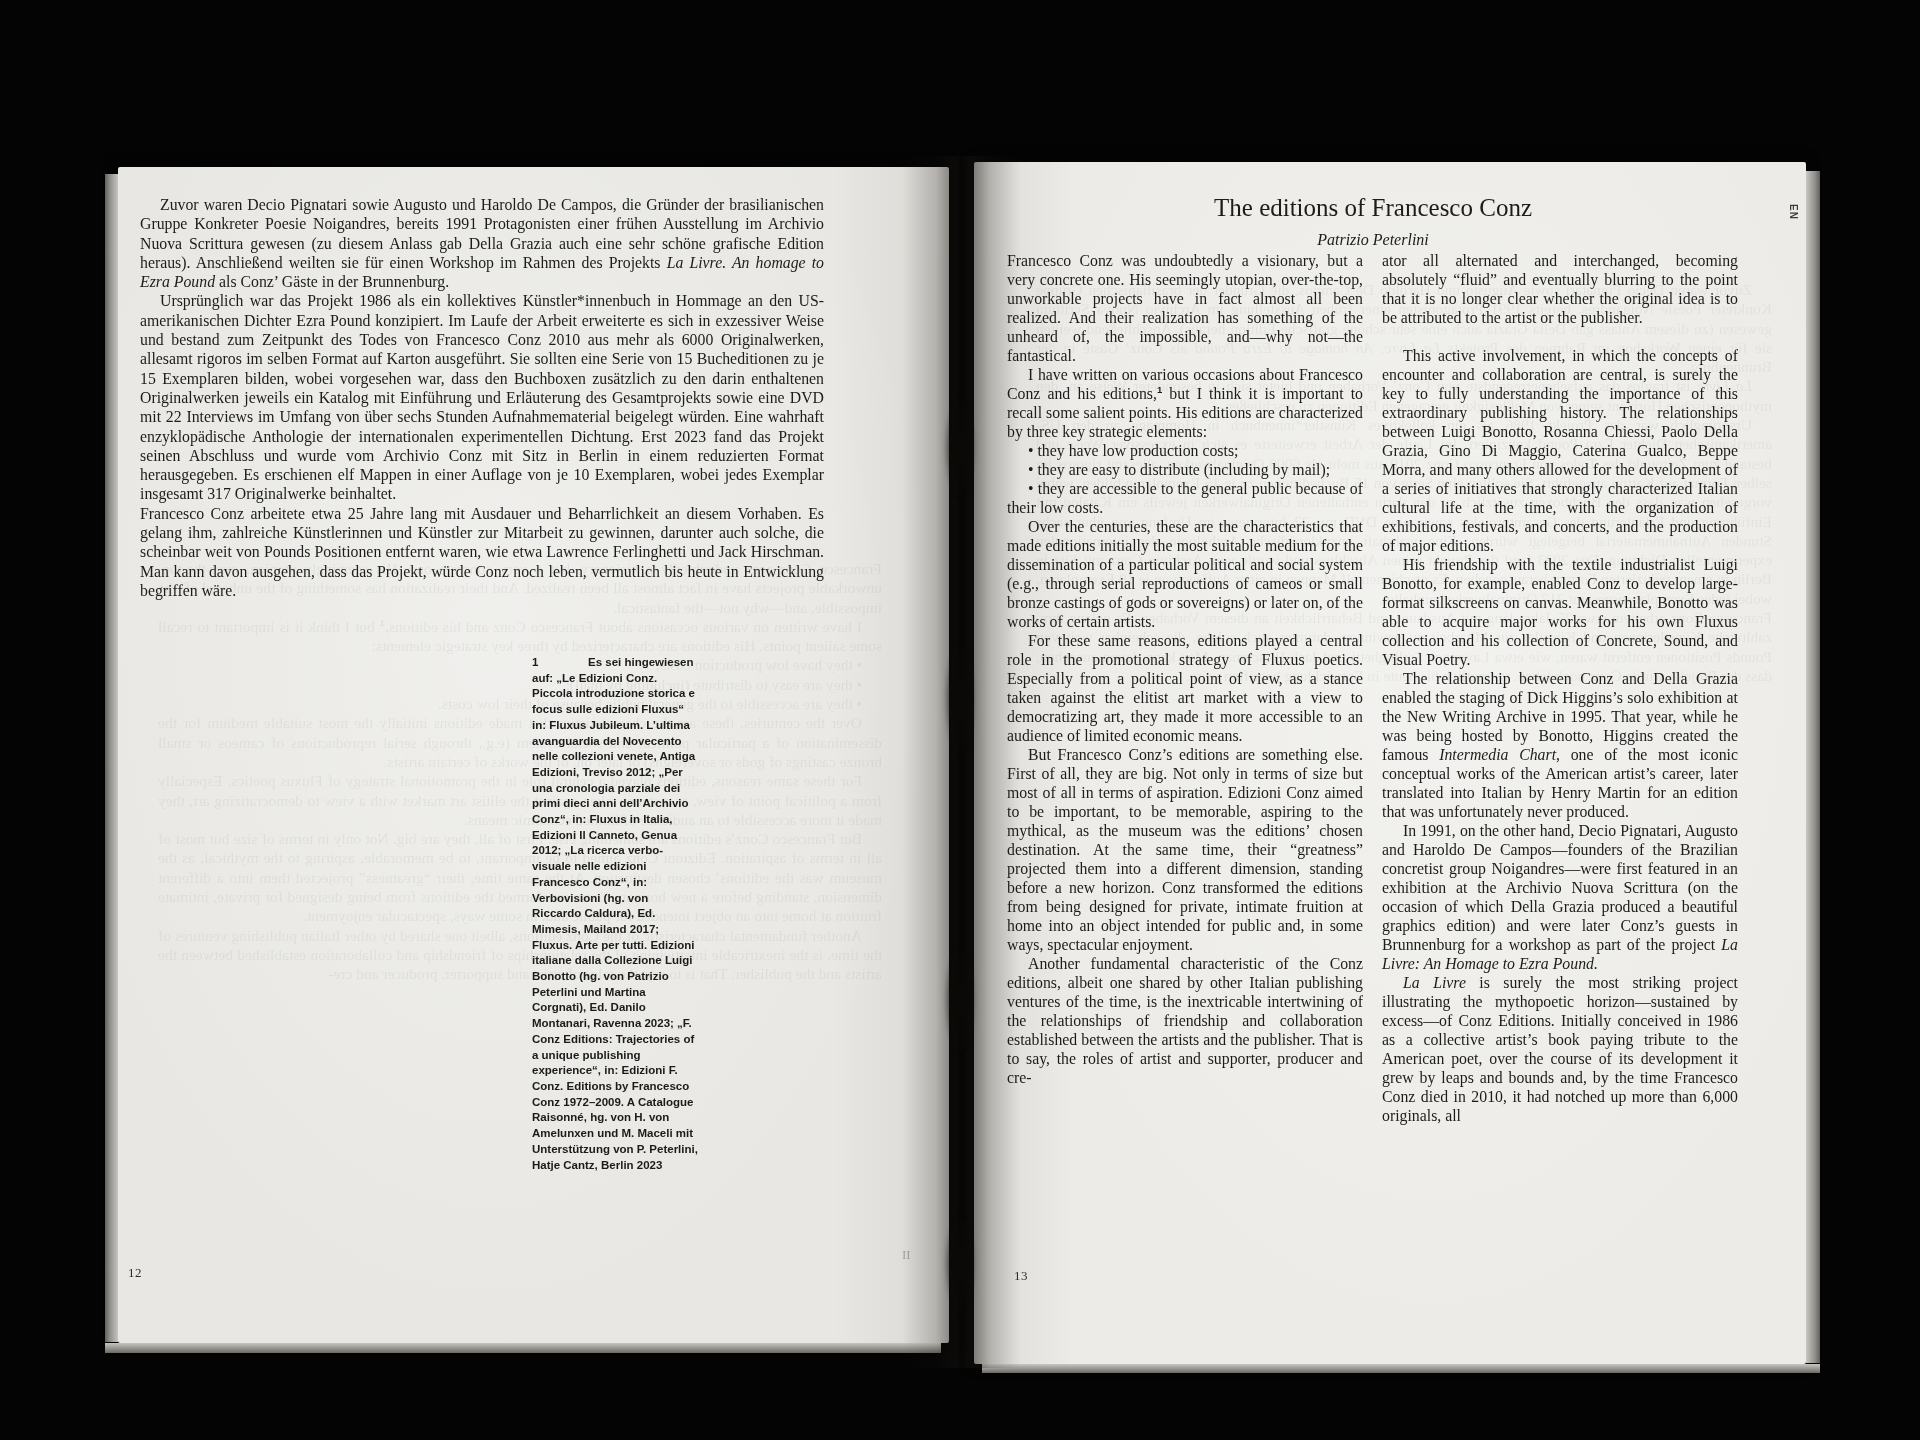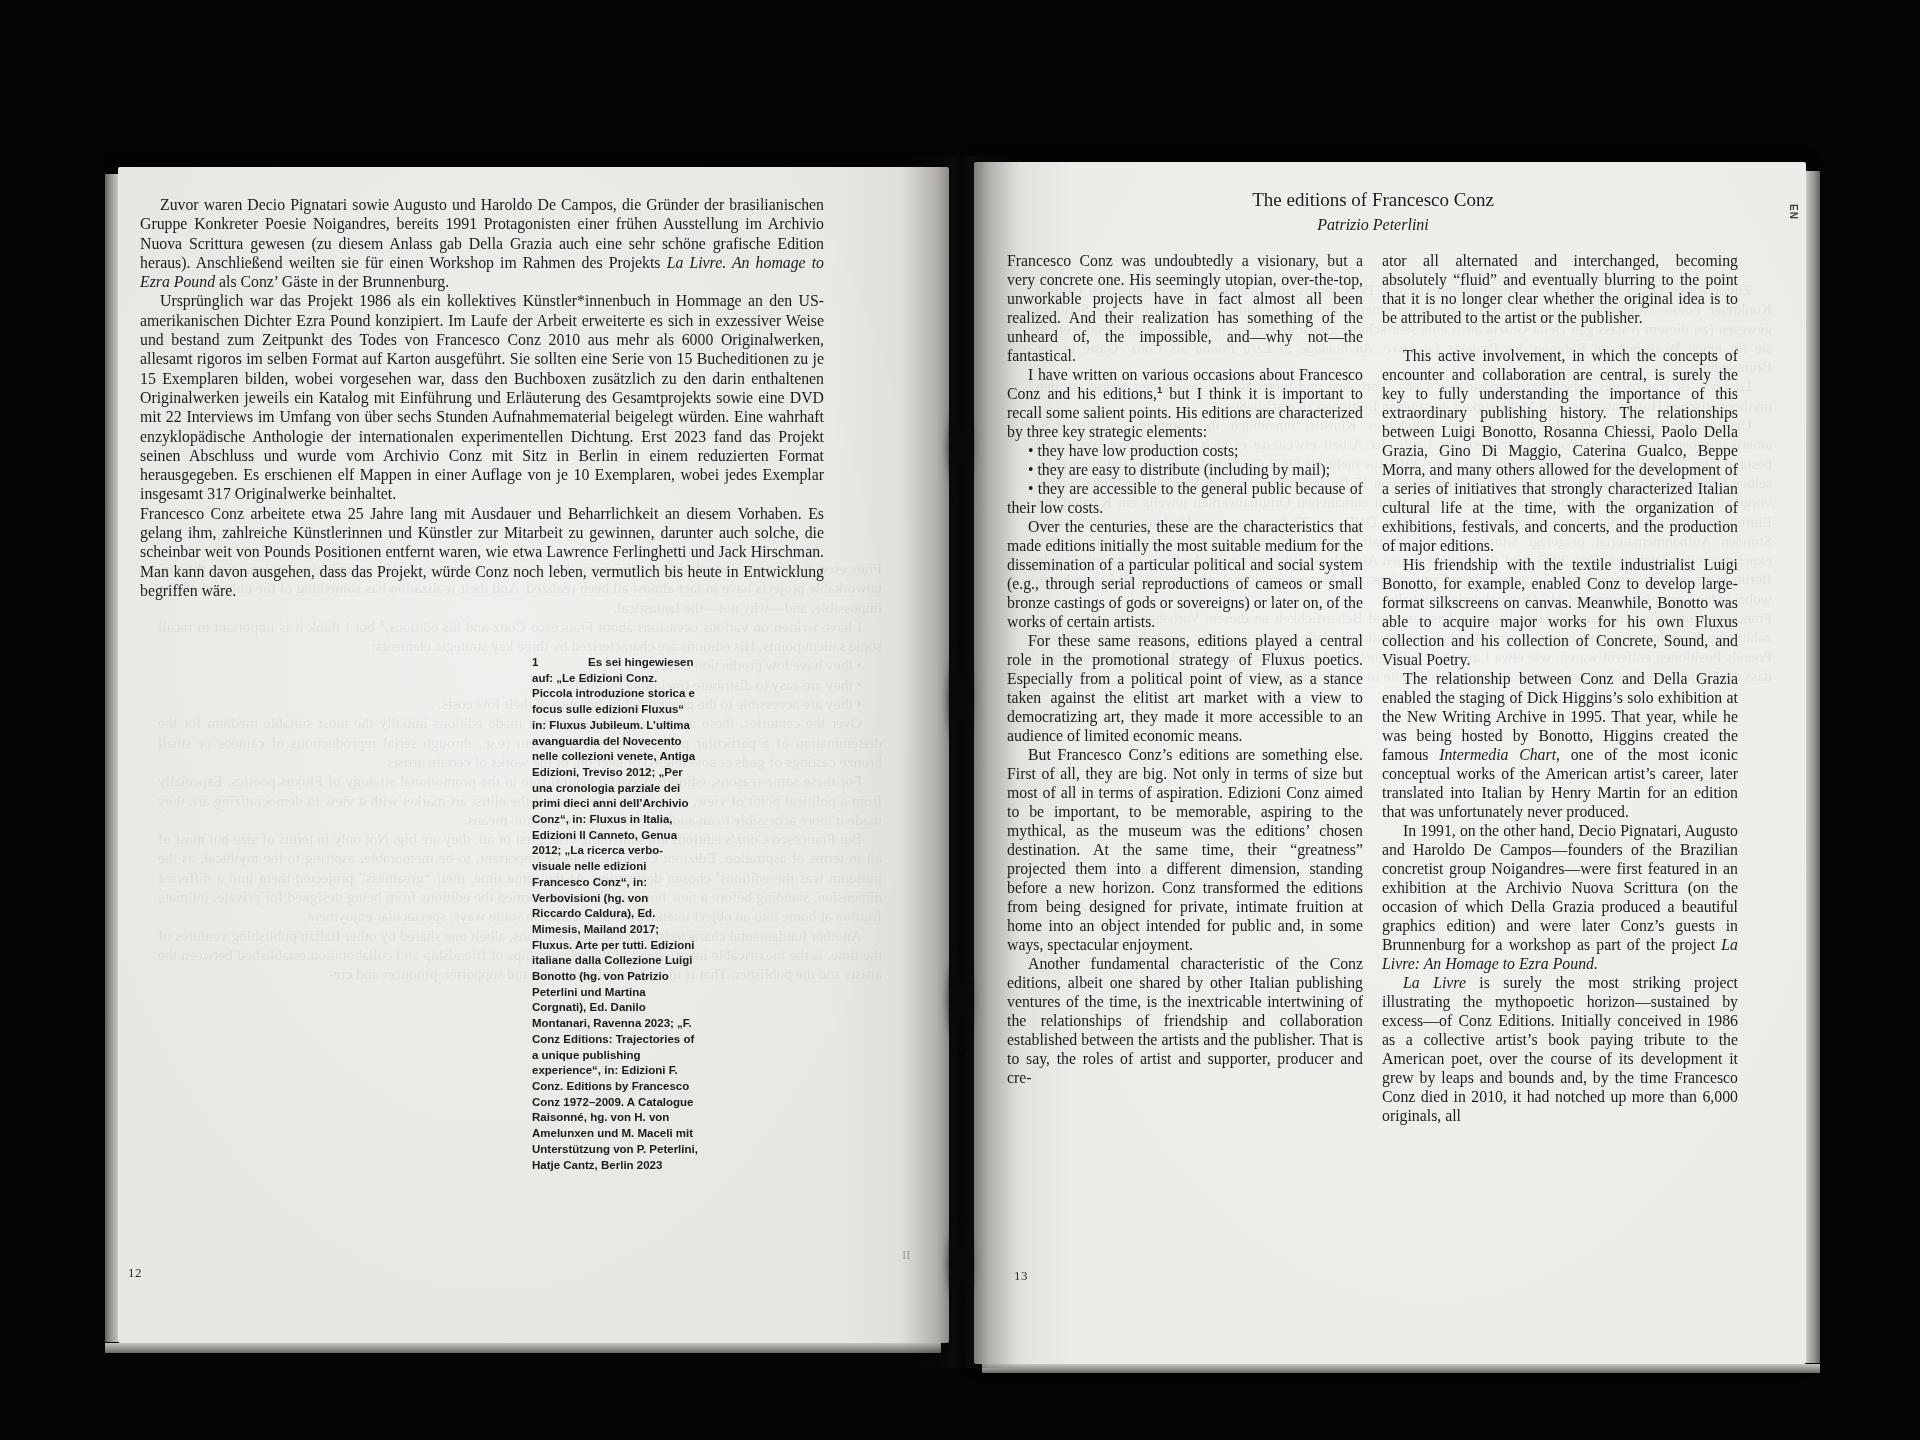--- a/index.html
+++ b/index.html
@@ -92,21 +92,21 @@
   .pagenum.left{left:10px;top:1098px;font-family:Liberation Serif, serif;}
   .pagenum.right{left:40px;top:1106px;}
 
   .ghost-mark{
     position:absolute;left:784px;top:1080px;z-index:2;
     font:13px "Liberation Serif", serif;color:#8e8d89;opacity:.75;
   }
 
   
   .en-title-wrap{position:absolute;left:33px;top:26px;width:732px;text-align:center;z-index:2;color:#1c1c1c;}
-  .en-title{font-size:19px;line-height:24px;margin:0;font-weight:normal;}
+  .en-title{font-size:25px;line-height:24px;margin:8px;font-weight:normal;}
   .en-author{font-size:16px;line-height:23px;font-style:italic;margin:1px 0 0 0;}
 
   .col{
     position:absolute;top:89px;width:356px;
     font-size:15.8px;line-height:19px;color:#1c1c1c;
     text-align:justify;
     hyphens:auto;-webkit-hyphens:auto;overflow-wrap:break-word;
     z-index:2;
   }
   .col .para.ind{text-indent:21px;}

